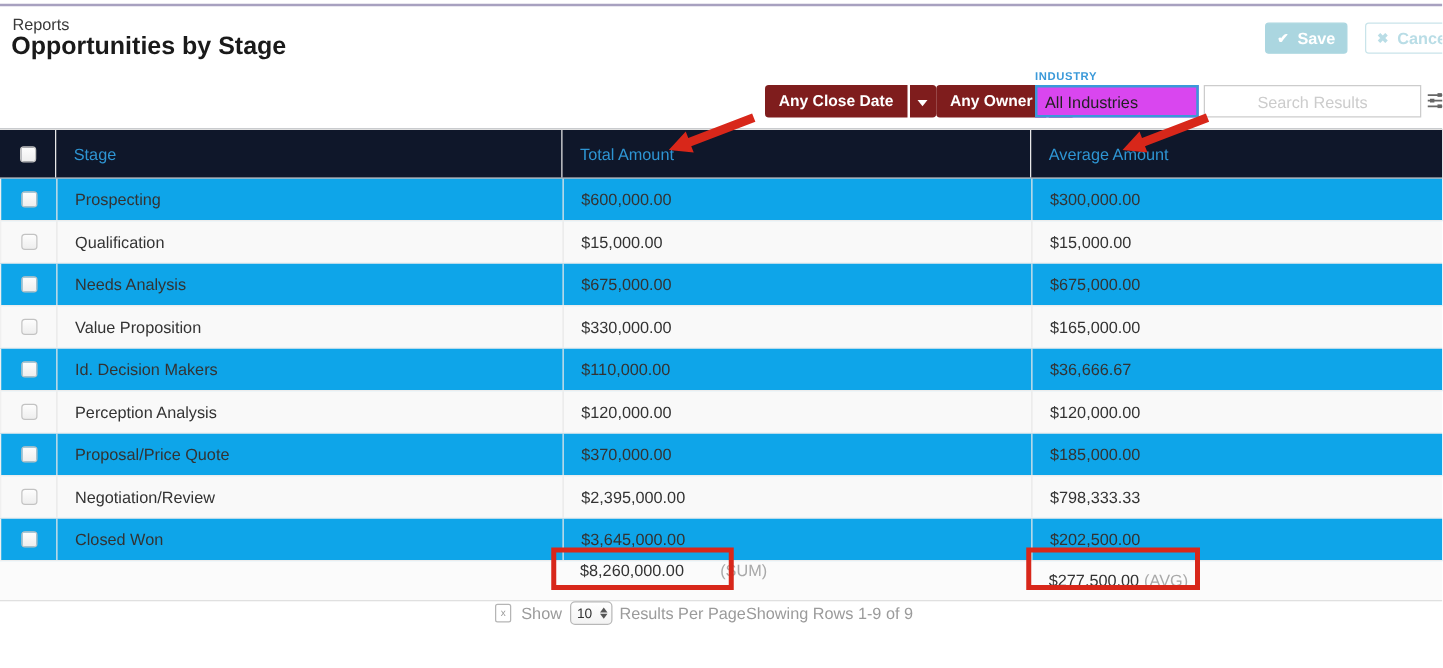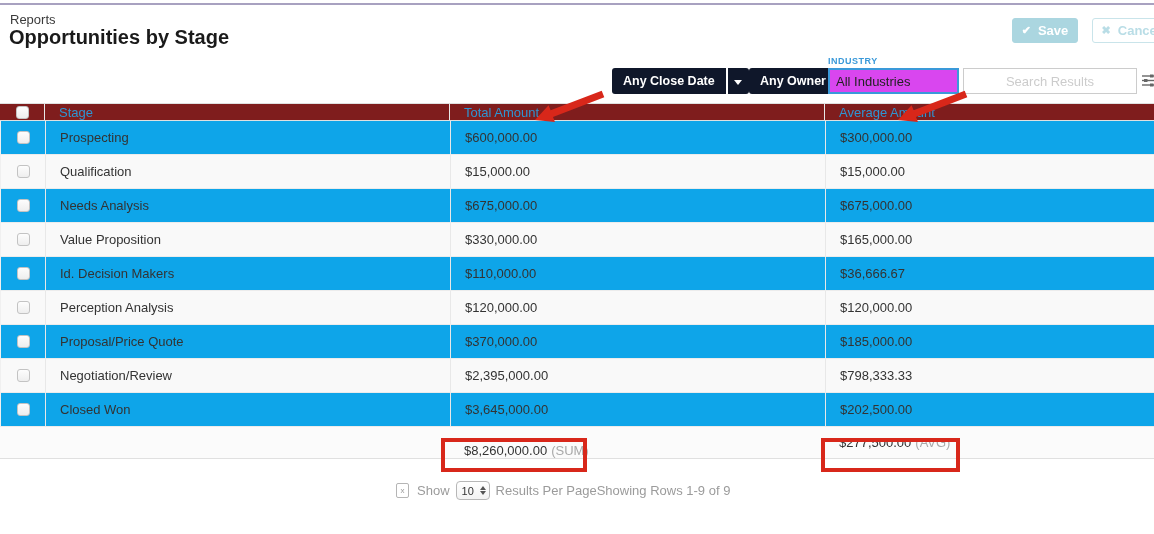--- a/index.html
+++ b/index.html
@@ -15,53 +15,53 @@
   .actions { position:absolute; top:18px; left:1012px; display:flex; gap:14px; }
   .btn-save, .btn-cancel { height:25px; border-radius:3px; font-size:13px; font-weight:700;
       display:flex; align-items:center; gap:7px; padding:0 12px; cursor:pointer; }
   .btn-save { background:#abd6e0; color:#fff; border:1px solid #abd6e0; width:66px; justify-content:center; }
   .btn-cancel { background:#fff; color:#b9dde6; border:1px solid #c9e4ea; width:78px; justify-content:center; }
   .btn-save .glyph, .btn-cancel .glyph { font-size:11px; }
 
   
   .btn-group { position:absolute; top:68px; display:flex; }
   .grp-close { left:612px; } .grp-owner { left:729px;padding-left:20px; }
-  .btn-blue { background:#0f172a; color:#fff; border:none; height:26px; font-size:12.5px;
+  .btn-blue { background:#7f1d1d; color:#fff; border:none; height:26px; font-size:12.5px;
       font-weight:700; cursor:pointer; font-family:"Liberation Sans", sans-serif; }
   .btn-blue.main { border-radius:3px 0 0 3px; padding:0 11px; }
   .btn-blue.caret { border-radius:0 3px 3px 0; width:21px; margin-left:2px; }
   .caret-glyph { display:inline-block; width:0; height:0; border-left:4px solid transparent;
       border-right:4px solid transparent; border-top:5px solid #fff; }
 
   .industry { position:absolute; left:828px; top:56px; }
   .industry label { font-size:9px; font-weight:700; color:#3a99d9; letter-spacing:.5px; display:block; margin-bottom:2px; }
   .industry-box { width:131px; height:26px; border:2px solid #3a99d9; background:#d946ef; font-size:13px;
       color:#222; display:flex; align-items:center; padding-left:6px; cursor:pointer; }
 
   .search { position:absolute; left:963px; top:68px; width:174px; height:26px; border:1px solid #ccc;
       font-size:13px; padding:0 7px; color:#444; font-family:"Liberation Sans", sans-serif;text-align:center; }
   .search::placeholder { color:#ccc; }
   .sliders-icon { position:absolute; left:1142px; top:74px; cursor:pointer; }
 
   
   .table { position:absolute; top:103px; left:0; width:1154px; font-size:13px; color:#333; }
-  .thead { display:flex; height:18px; background:#7f1d1d; border-top:1px solid #e0e0e0; border-bottom:1px solid #e0e0e0; align-items:stretch; }
+  .thead { display:flex; height:40px; background:#0f172a; border-top:1px solid #e0e0e0; border-bottom:1px solid #e0e0e0; align-items:stretch; }
   .col-check { width:45px; display:flex; align-items:center; justify-content:center; border-right:1px solid #e8e8e8; }
   .col-stage { width:405px; display:flex; align-items:center; padding-left:14px; border-right:1px solid #e8e8e8; }
   .col-total { width:375px; display:flex; align-items:center; padding-left:14px; border-right:1px solid #e8e8e8; }
   .col-avg   { flex:1; display:flex; align-items:center; padding-left:14px; }
   .thead a { color:#2e95d3; text-decoration:none; cursor:pointer; }
   .trow { display:flex; height:34px; border-bottom:1px solid #ececec; border-left:1px solid #f0f0f0; background:#0ea5e9; }
   .tbody .trow:nth-of-type(even) { background:#f9f9f9; }
 
   input[type="checkbox"] { appearance:none; -webkit-appearance:none; width:13px; height:13px;
       border:1px solid #c3c3c3; border-radius:3px; background:linear-gradient(#fdfdfd,#eee); cursor:pointer; }
 
   .summary-row { display:flex; height:32px; background:#fbfbfb; border-bottom:1px solid #e0e0e0; }
-  .summary-row .cell-sum { width:375px; margin-left:450px; display:flex; align-items:flex-end; padding-left:14px; }
+  .summary-row .cell-sum { width:375px; margin-left:450px; display:flex; align-items:flex-start; padding-left:14px;gap:25px; }
   .summary-row .cell-avg { flex:1; display:flex; align-items:center; padding-left:14px; }
   .muted { color:#a9a9a9; margin-left:4px; }
 
   
   .footer { position:absolute; top:481px; left:396px; display:flex; align-items:center; color:#9b9b9b; font-size:13px; }
   .export-icon { width:13px; height:15px; border:1px solid #b5b5b5; border-radius:2px; font-size:8px;
       color:#999; display:flex; align-items:center; justify-content:center; margin-right:8px; cursor:pointer; }
   .show-label { margin-right:6px; }
   .page-size { width:34px; height:19px; border:1px solid #b7b7b7; border-radius:4px; background:linear-gradient(#fff,#f3f3f3);
       display:flex; align-items:center; justify-content:space-between; padding:0 3px 0 5px; cursor:pointer; margin-right:6px; }

